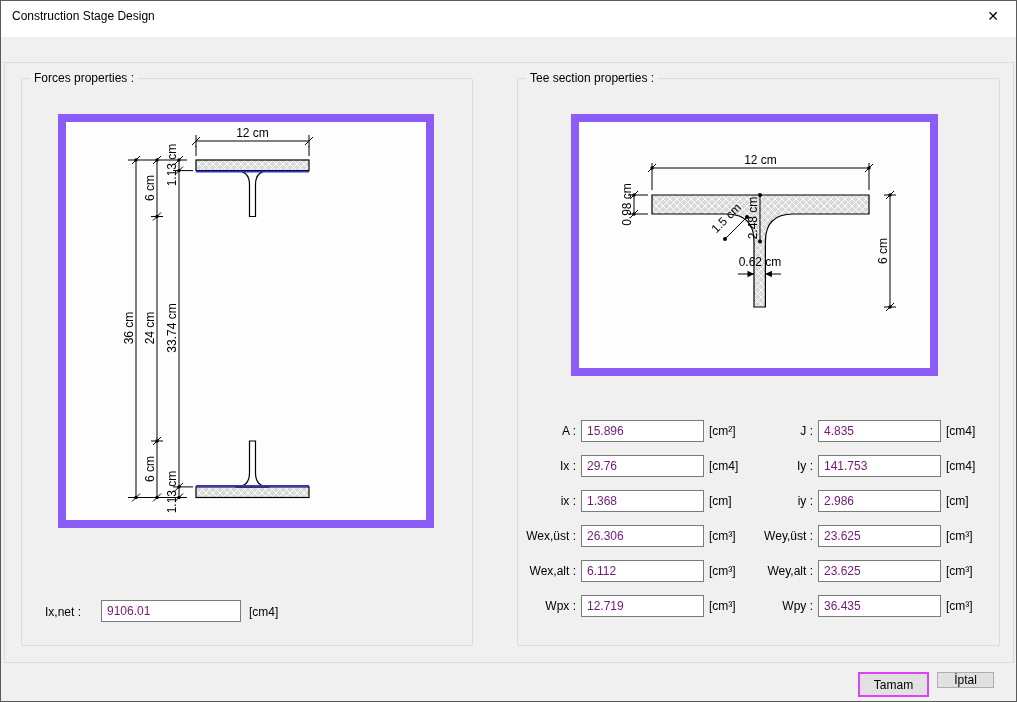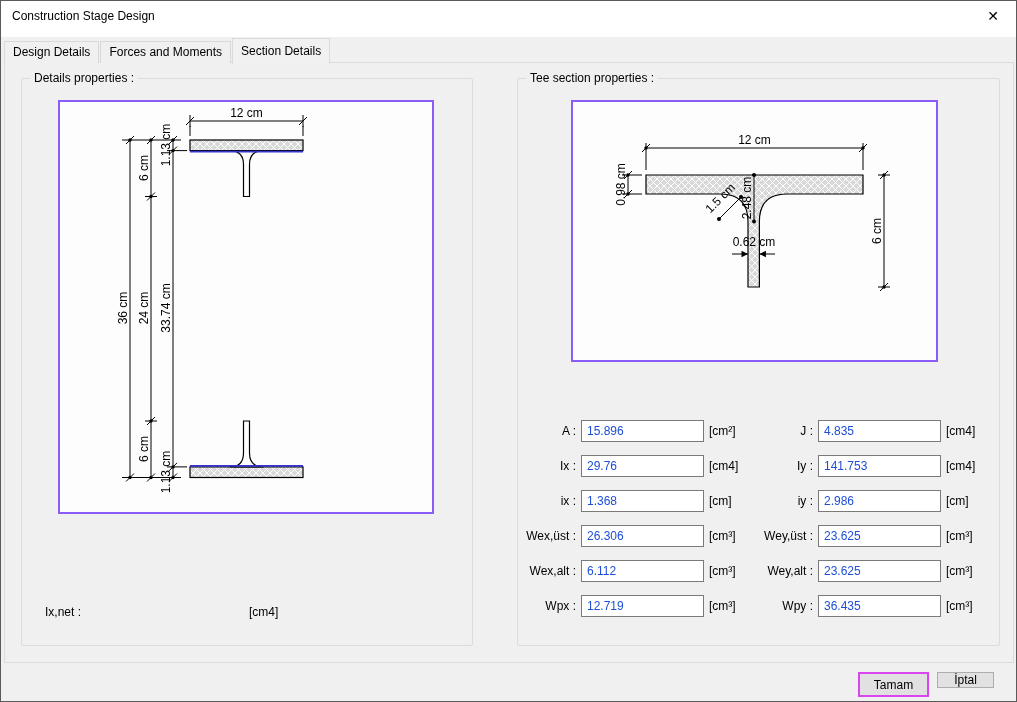--- a/index.html
+++ b/index.html
@@ -21,35 +21,35 @@
   .tab.active { height:26px; padding-top:5px; background:#f1f1f1; border:1px solid #dcdcdc;
     border-bottom:none; margin-bottom:-1px; }
   .tabpage { position:absolute; left:3px; top:61px; width:1010px; height:601px;
     box-sizing:border-box; border:1px solid #dcdcdc; background:#f0f0f0; }
   
   .groupbox { position:absolute; border:1px solid #dcdcdc; border-radius:2px; }
   .gb-left  { left:20px;  top:77px; width:450px; height:566px; }
   .gb-right { left:516px; top:77px; width:481px; height:566px; }
   .gb-label { position:absolute; top:-8px; left:8px; background:#f0f0f0; padding:0 4px; white-space:nowrap; }
   
-  .fig { position:absolute; box-sizing:border-box; background:#fdfdfd; border:2px solid #8b5cf6; }
+  .fig { position:absolute; box-sizing:border-box; background:#fdfdfd; border:8px solid #8b5cf6;margin-top:14px; }
   #figL { left:57px;  top:99px; width:376px; height:414px; }
   #figR { left:570px; top:99px; width:367px; height:262px; }
   svg { display:block; }
   .dl { stroke:#000; stroke-width:1; fill:none; }
   .dt { font-size:12px; fill:#000; }
   .shape { stroke:#000; stroke-width:1.2; }
   .weld { stroke:#3535cc; stroke-width:1.6; fill:none; }
   
   .fields { position:absolute; left:520px; top:419px; display:grid;
     grid-template-columns:55px 123px 30px 69px 123px 30px;
     column-gap:5px; row-gap:13px; align-items:center; }
   .f-label { text-align:right; white-space:nowrap; }
   .f-input, .ix-input { box-sizing:border-box; height:22px; border:1px solid #7a7a7a;
-    background:#fff; padding:2px 5px; font:12px "Liberation Sans", sans-serif; color:#1d4ed8; }
+    background:#fff; padding:2px 5px; font:12px "Liberation Sans", sans-serif; color:#701a75; }
   .f-input { width:123px; }
   .f-unit { white-space:nowrap; }
   
   .ix-label { position:absolute; left:30px; top:604px; width:64px; text-align:center; }
   .ix-input { position:absolute; left:100px; top:599px; width:140px; }
   .ix-unit  { position:absolute; left:248px; top:604px; }
   
   .btn { position:absolute; box-sizing:border-box; background:#e1e1e1;
     display:flex; align-items:center; justify-content:center; }
   #btn-ok { left:857px; top:671px; width:71px; height:25px; border:2px solid #d946ef; }
@@ -60,30 +60,25 @@
 
 <div class="dialog">
 
   <div class="titlebar">
     <div class="title">Construction Stage Design</div>
     <div class="closebtn">
         <span>✕</span>
       </div>
   </div>
 
-  <div class="tabs">
-    <div class="tab">Design Details</div>
-    <div class="tab">Forces and Moments</div>
-    <div class="tab active">Section Details</div>
-  </div>
 
   <div class="tabpage"></div>
 
   <div class="groupbox gb-left">
-    <div class="gb-label">Details properties :</div>
+    <div class="gb-label">Forces properties :</div>
   </div>
 
   <div class="fig" id="figL">
     <svg width="372" height="410" viewBox="0 0 372 410">
       <defs>
         <pattern id="hatchL" width="7" height="7" patternUnits="userSpaceOnUse">
           <rect width="7" height="7" fill="#d9d9d9"></rect>
           <path d="M0 0 L7 7 M7 0 L0 7" stroke="#ffffff" stroke-width="1"></path>
         </pattern>
       </defs>
@@ -121,20 +116,21 @@
       <text class="dt" text-anchor="middle" x="88" y="66" transform="rotate(-90 88 66)">6 cm</text>
       <text class="dt" text-anchor="middle" x="67" y="206" transform="rotate(-90 67 206)">36 cm</text>
       <text class="dt" text-anchor="middle" x="88" y="206" transform="rotate(-90 88 206)">24 cm</text>
       <text class="dt" text-anchor="middle" x="110" y="206" transform="rotate(-90 110 206)">33.74 cm</text>
       <text class="dt" text-anchor="middle" x="88" y="347" transform="rotate(-90 88 347)">6 cm</text>
       <text class="dt" text-anchor="middle" x="110" y="370" transform="rotate(-90 110 370)">1.13 cm</text>
     </svg>
   </div>
 
   <div class="ix-label">Ix,net :</div>
+  <input class="ix-input" value="9106.01" style="">
   <div class="ix-unit">[cm4]</div>
 
   <div class="groupbox gb-right">
     <div class="gb-label">Tee section properties :</div>
   </div>
 
   <div class="fig" id="figR">
     <svg width="363" height="258" viewBox="0 0 363 258">
       <defs>
         <pattern id="hatchR" width="7" height="7" patternUnits="userSpaceOnUse">

